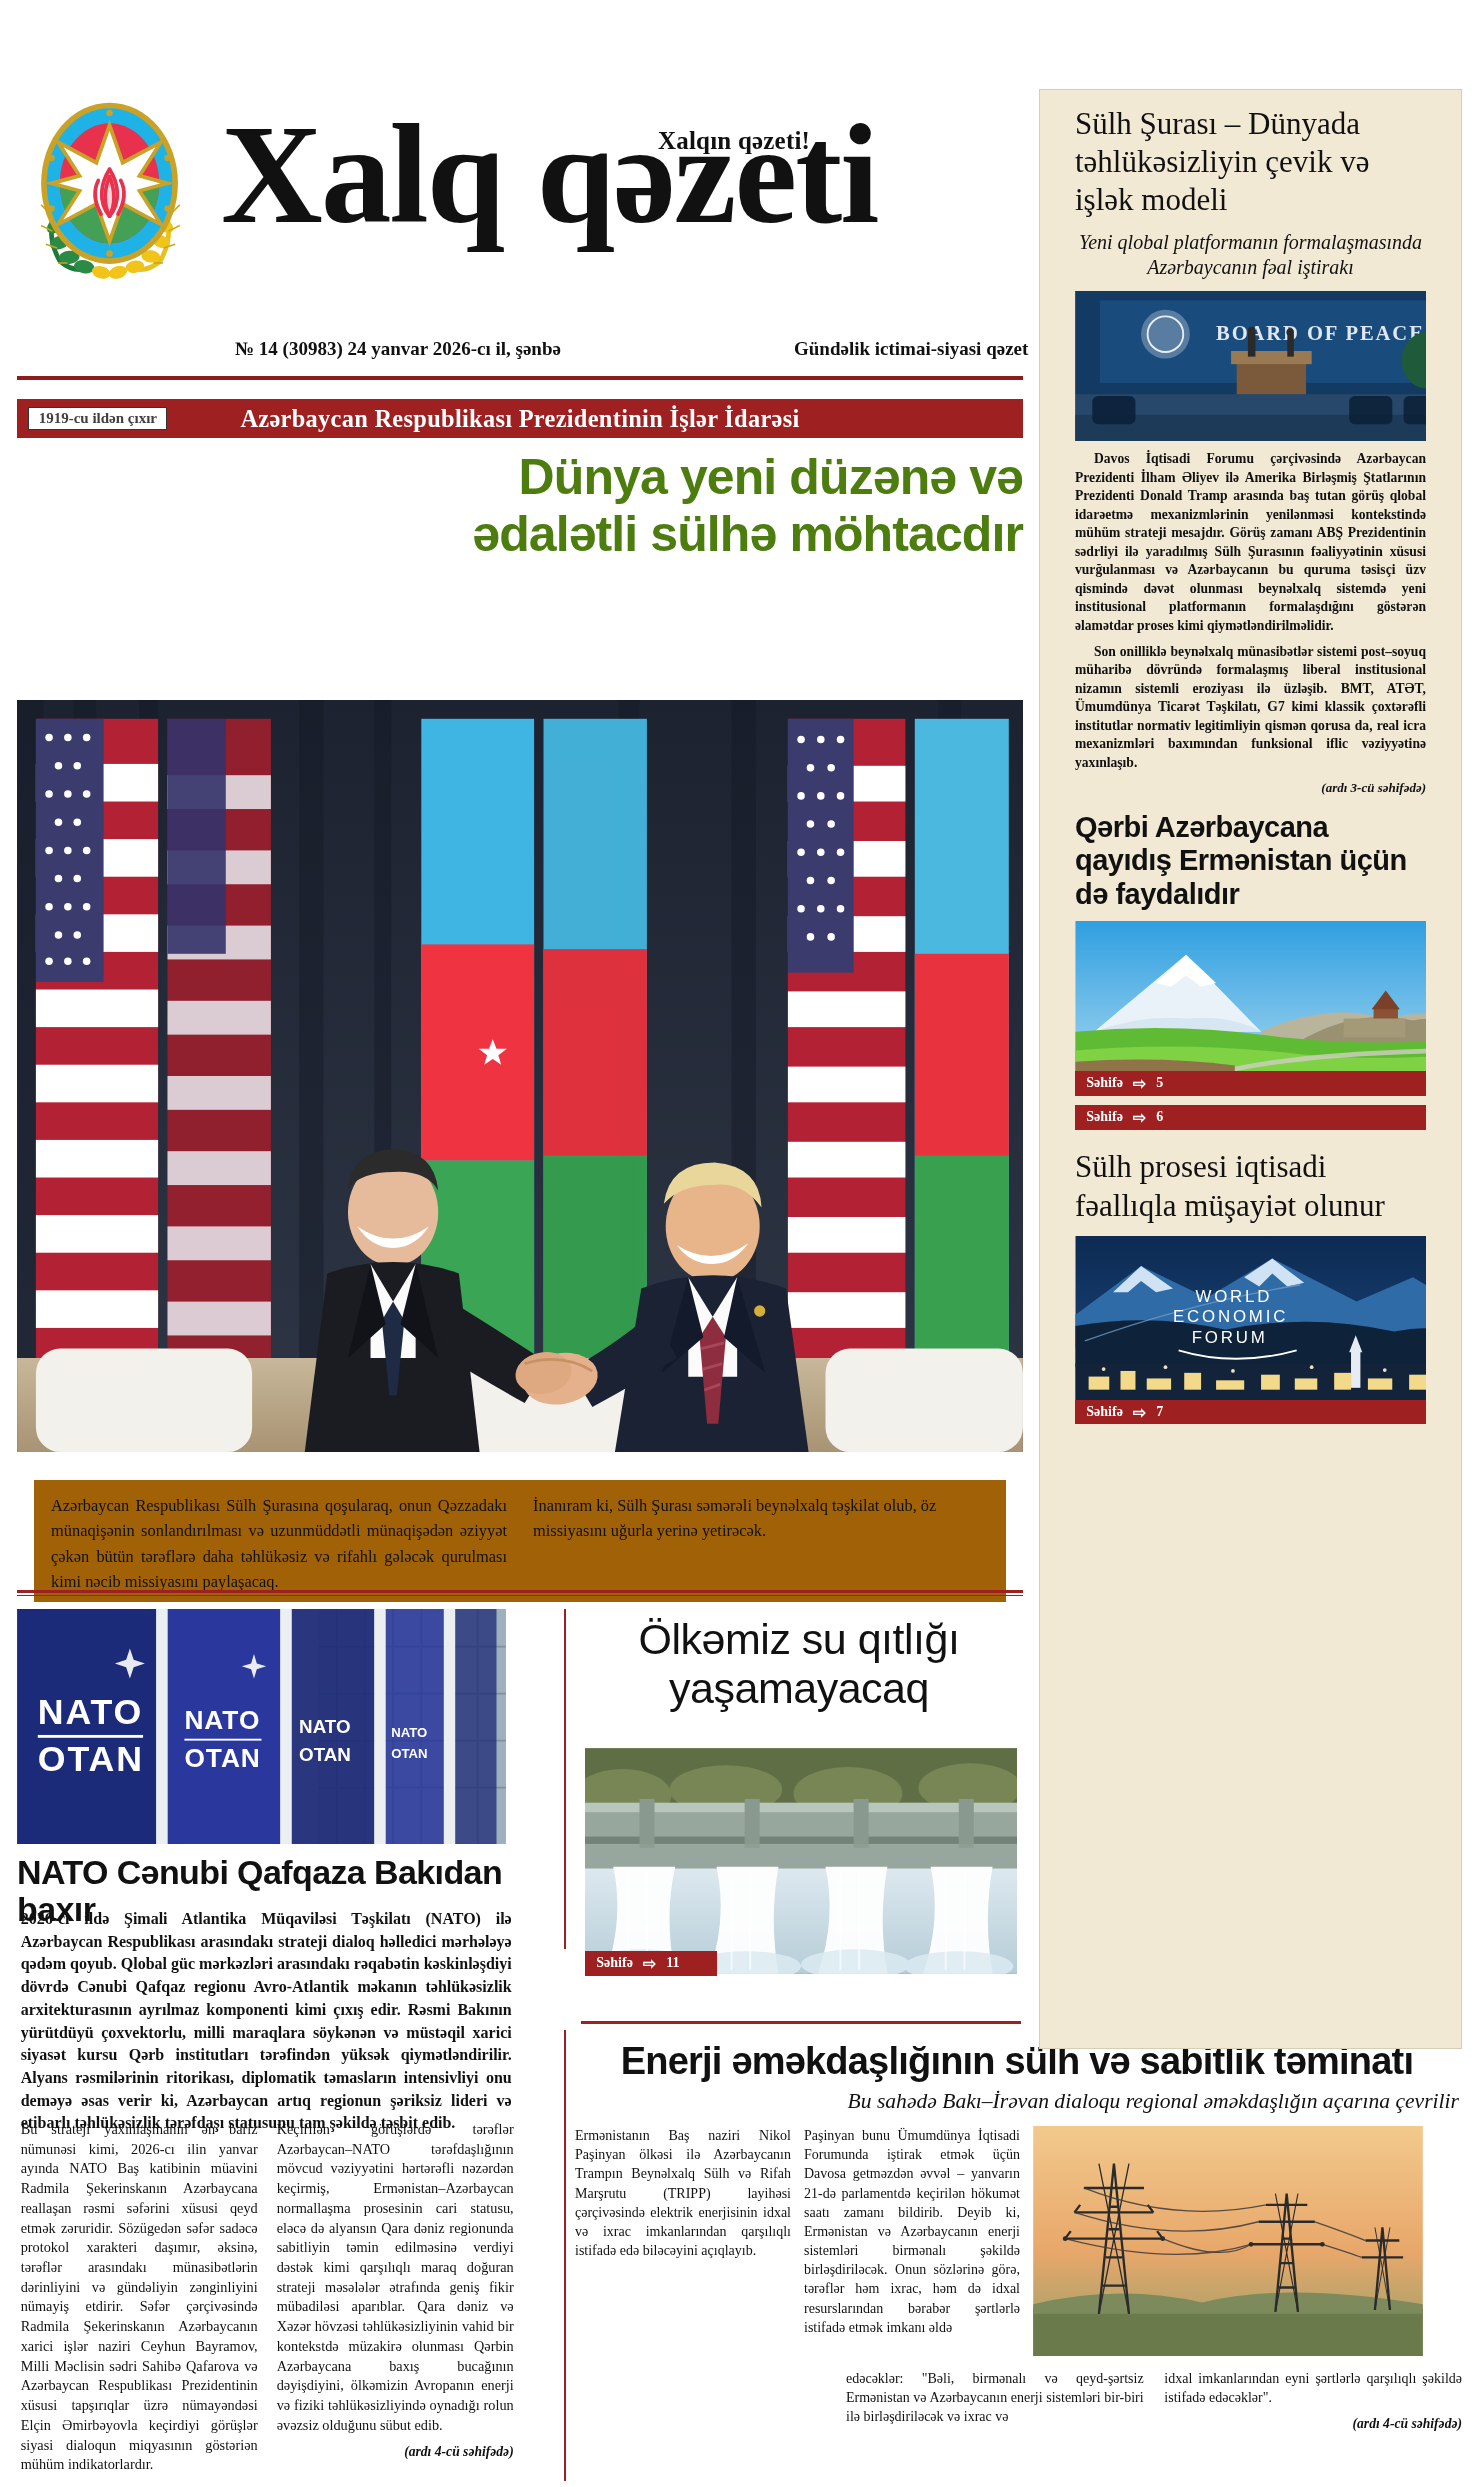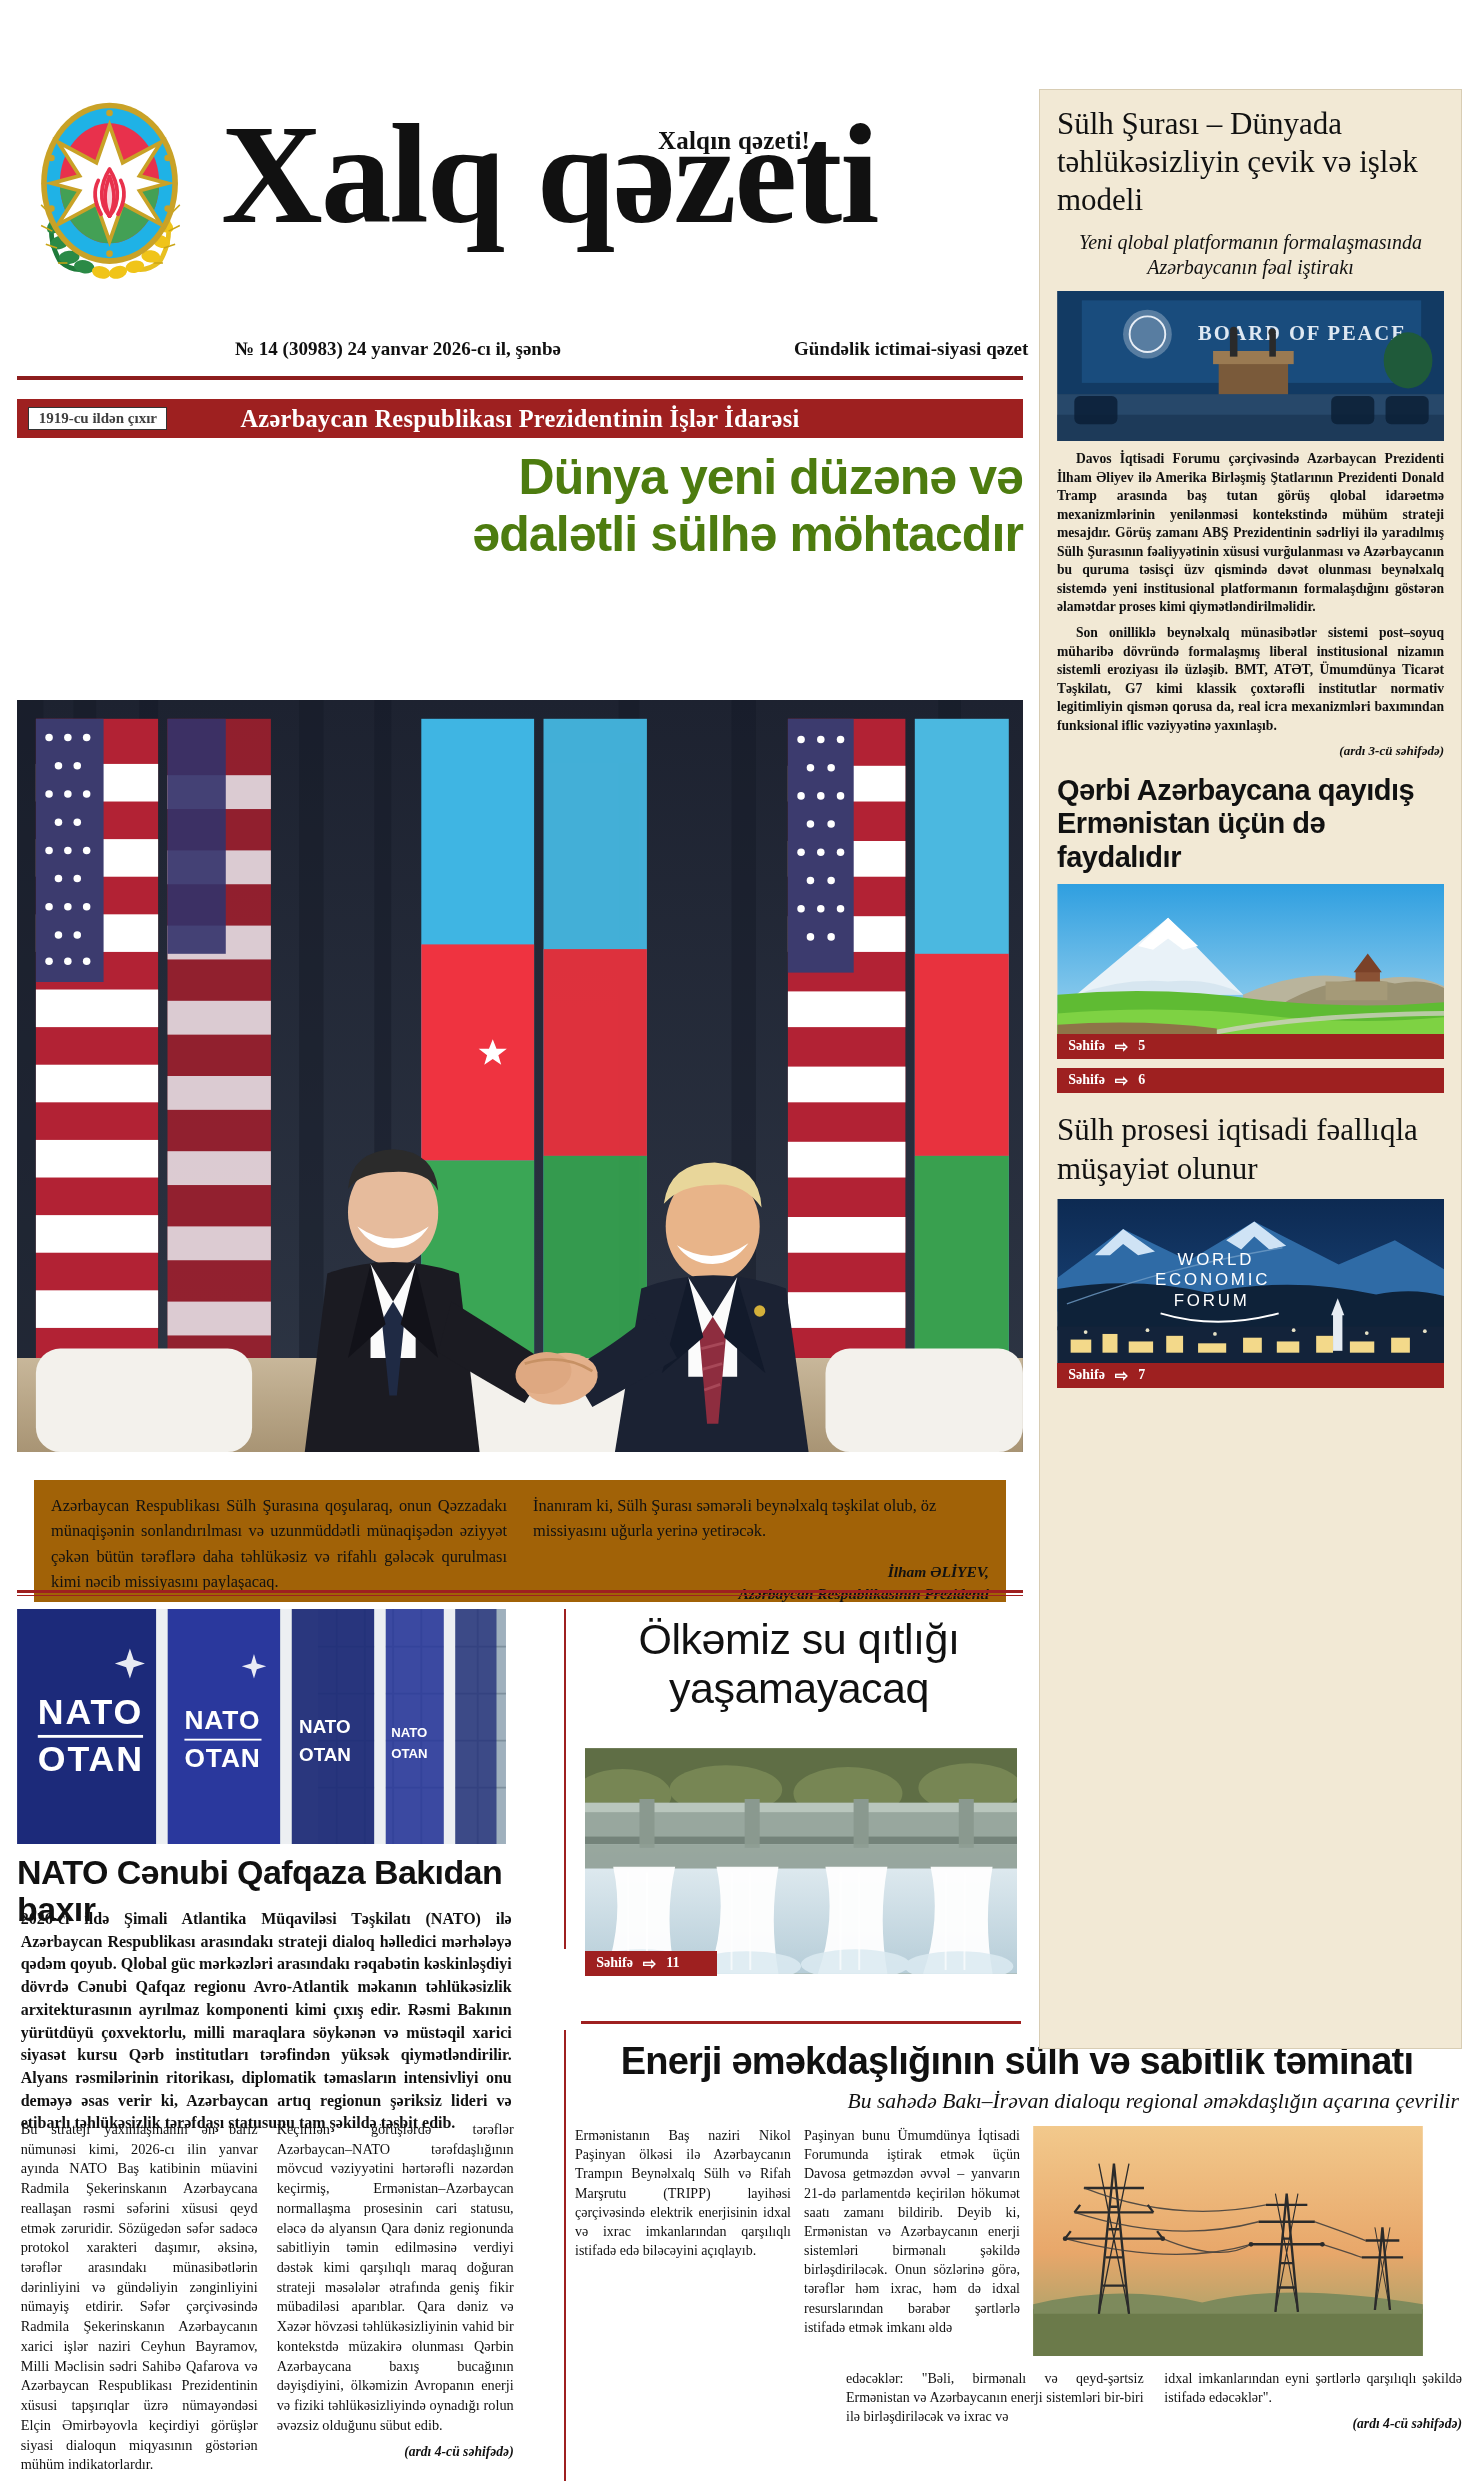--- a/index.html
+++ b/index.html
@@ -123,21 +123,21 @@
   .energy-photo { width:390px; height:230px; overflow:hidden; }
 
   .energy-bottom { position:absolute; left:846px; top:2369px; width:616px; display:flex; gap:20.7px; }
   .energy-bottom .c { flex:1; font-size:14px; line-height:1.37; text-align:justify; }
 
   .vline-left { position:absolute; left:564px; top:2030px; width:1.9px; height:451px; background:#9e2020; }
 
   
   .sidebar {
     position:absolute; left:1039px; top:89px; width:423px; height:1960px;
-    background:#f2e9d5; border:0.9px solid #d8cdb4; padding:15px 17px;
+    background:#f2e9d5; border:0.9px solid #d8cdb4; padding:15px 35px;
   }
   .sb-head-serif {
     font-family:"Liberation Serif",serif; font-size:31px; line-height:1.22;
     font-weight:normal;
   }
   .sb-sub-ital {
     font-style:italic; font-size:20px; line-height:1.25; text-align:center;
     margin-top:11.3px;
   }
   .sb-photo { width:100%; height:150px; margin-top:11.3px; overflow:hidden; position:relative; }
@@ -430,24 +430,20 @@
       </g>
 
       <rect width="1070" height="800" fill="none"></rect>
     </svg>
   </div>
 
   <div class="capbox">
     <div class="col">Azərbaycan Respublikası Sülh Şurasına qoşularaq, onun Qəzzadakı münaqişənin sonlandırılması və uzunmüddətli münaqişədən əziyyət çəkən bütün tərəflərə daha təhlükəsiz və rifahlı gələcək qurulması kimi nəcib missiyasını paylaşacaq.</div>
     <div class="col right">
       <div>İnanıram ki, Sülh Şurası səmərəli beynəlxalq təşkilat olub, öz missiyasını uğurla yerinə yetirəcək.</div>
-      <div class="capsign">
-        <div>İlham ƏLİYEV,</div>
-        <div>Azərbaycan Respublikasının Prezidenti</div>
-      </div>
     </div>
   </div>
   <div class="rule-red2"></div>
   <div class="rule-red2b"></div>
 
   <div class="nato-photo">
     <svg width="489" height="235" viewBox="0 0 520 250">
       <rect width="520" height="250" fill="#b9c3cc"></rect>
 
       <g fill="#9fb0bd">

